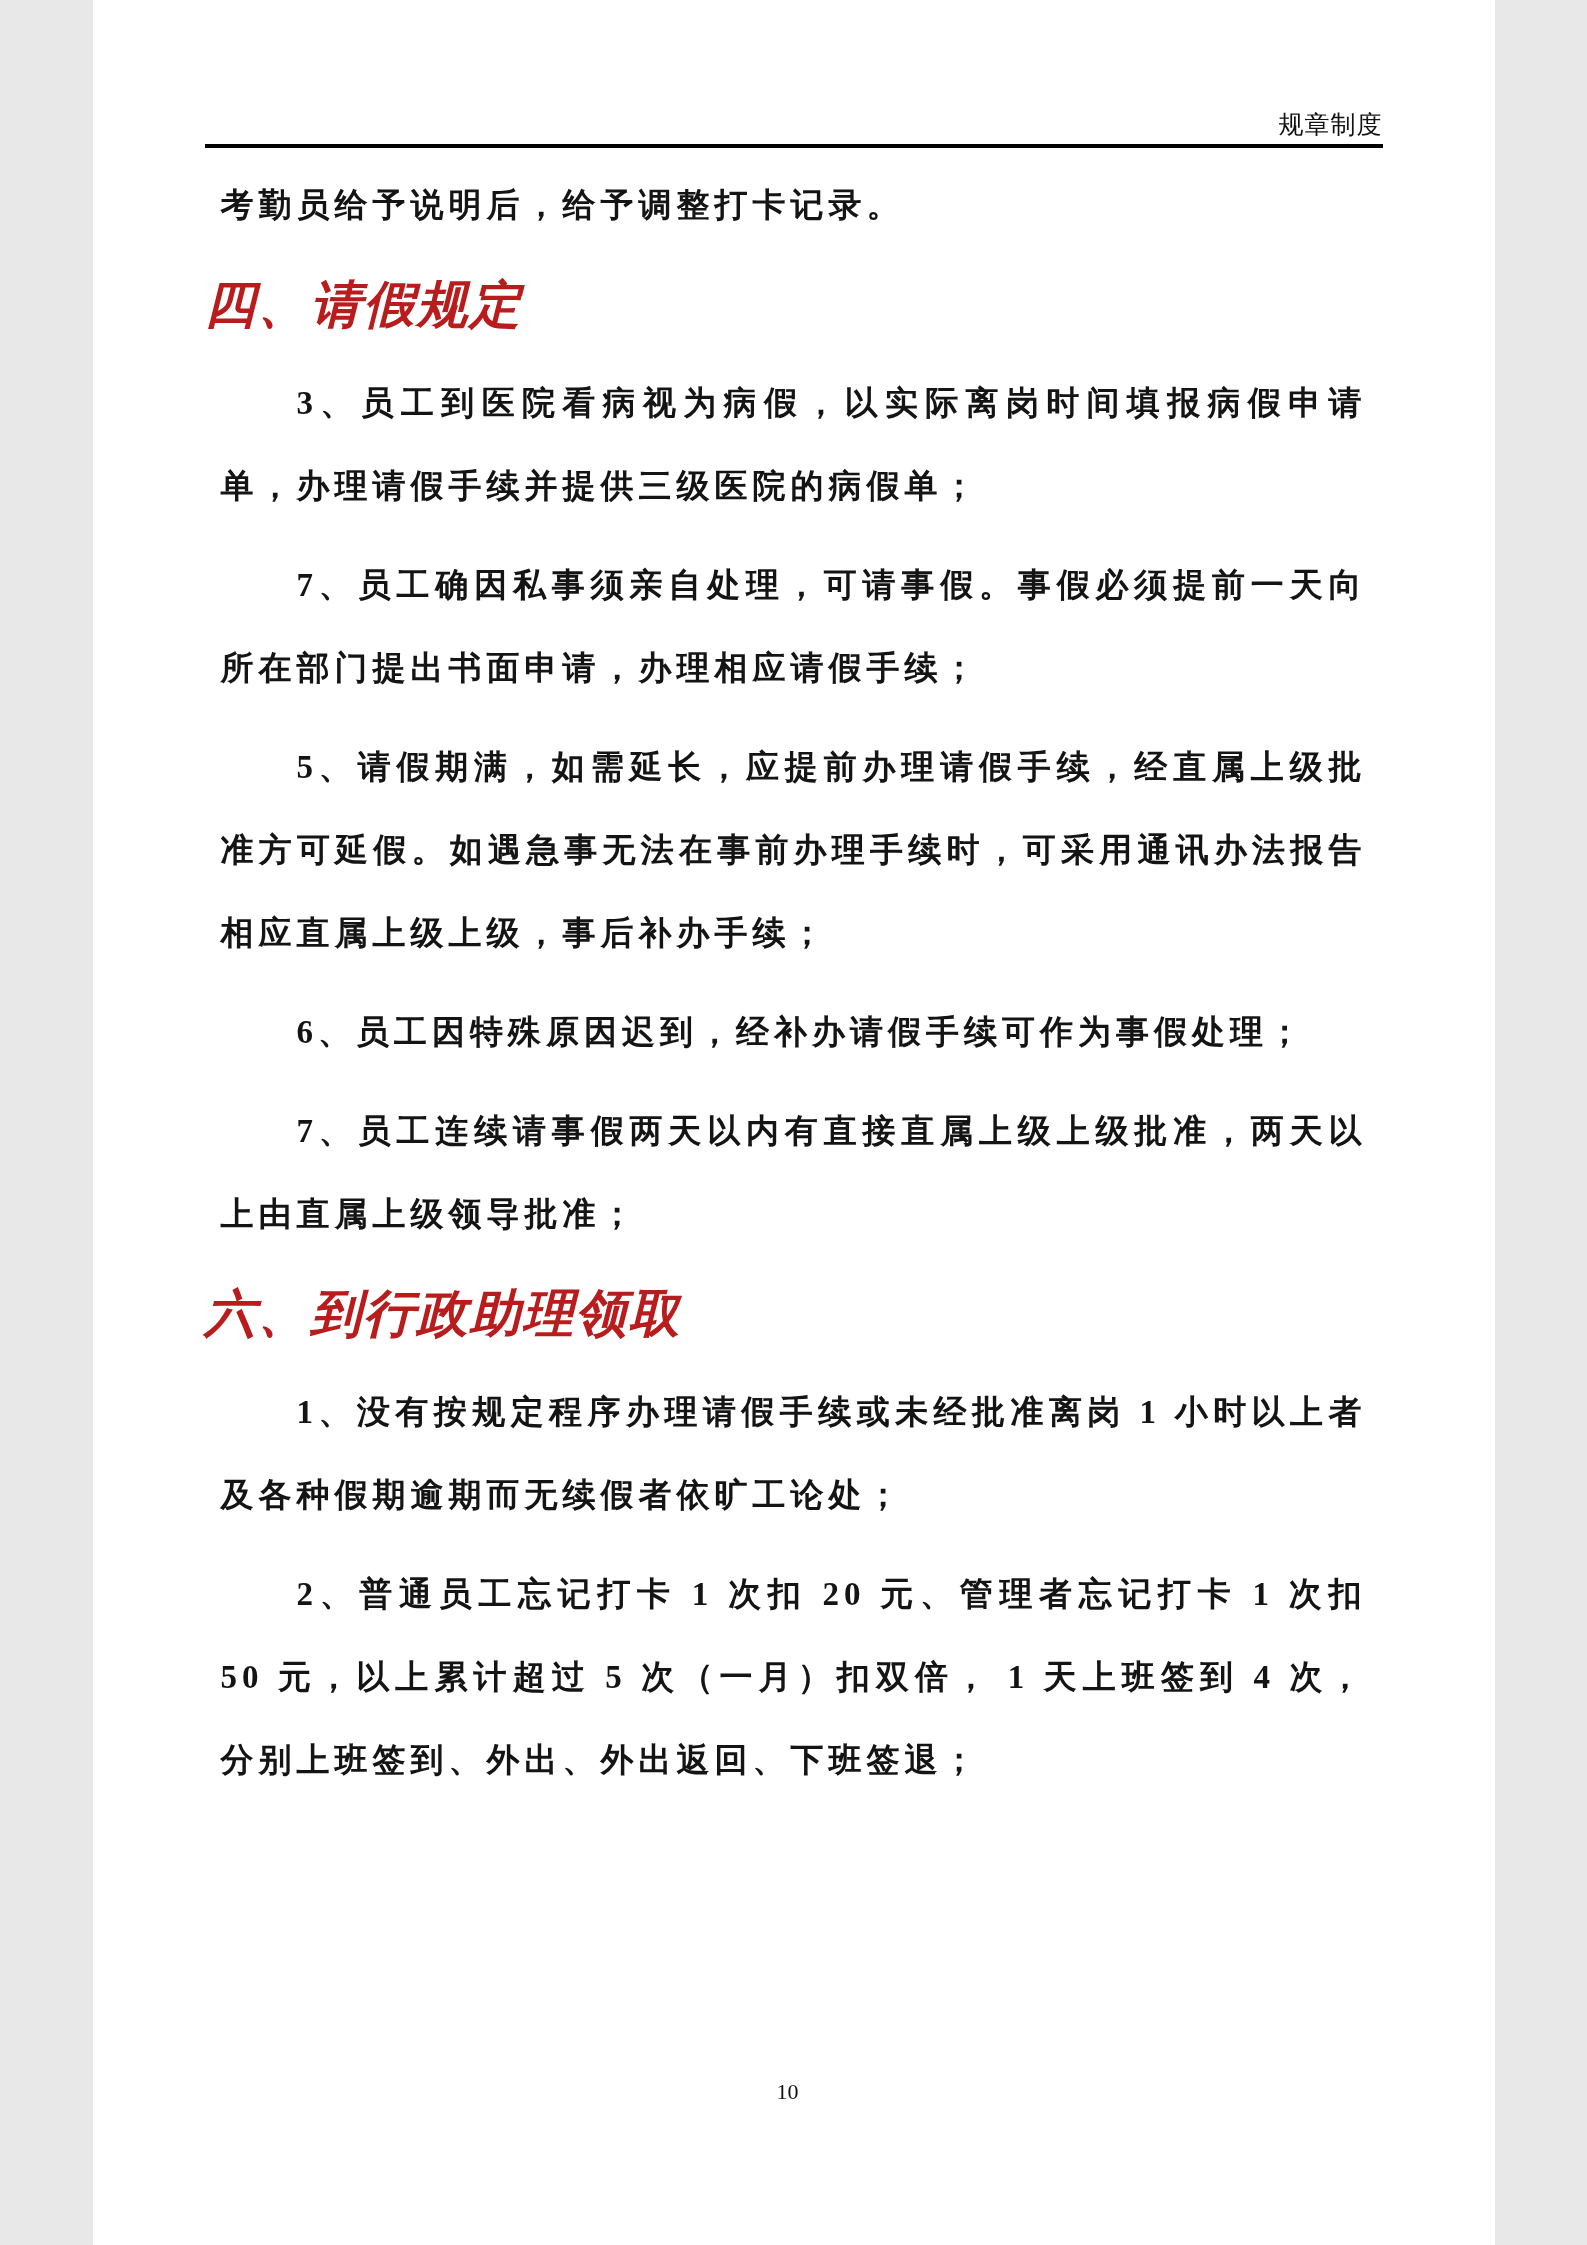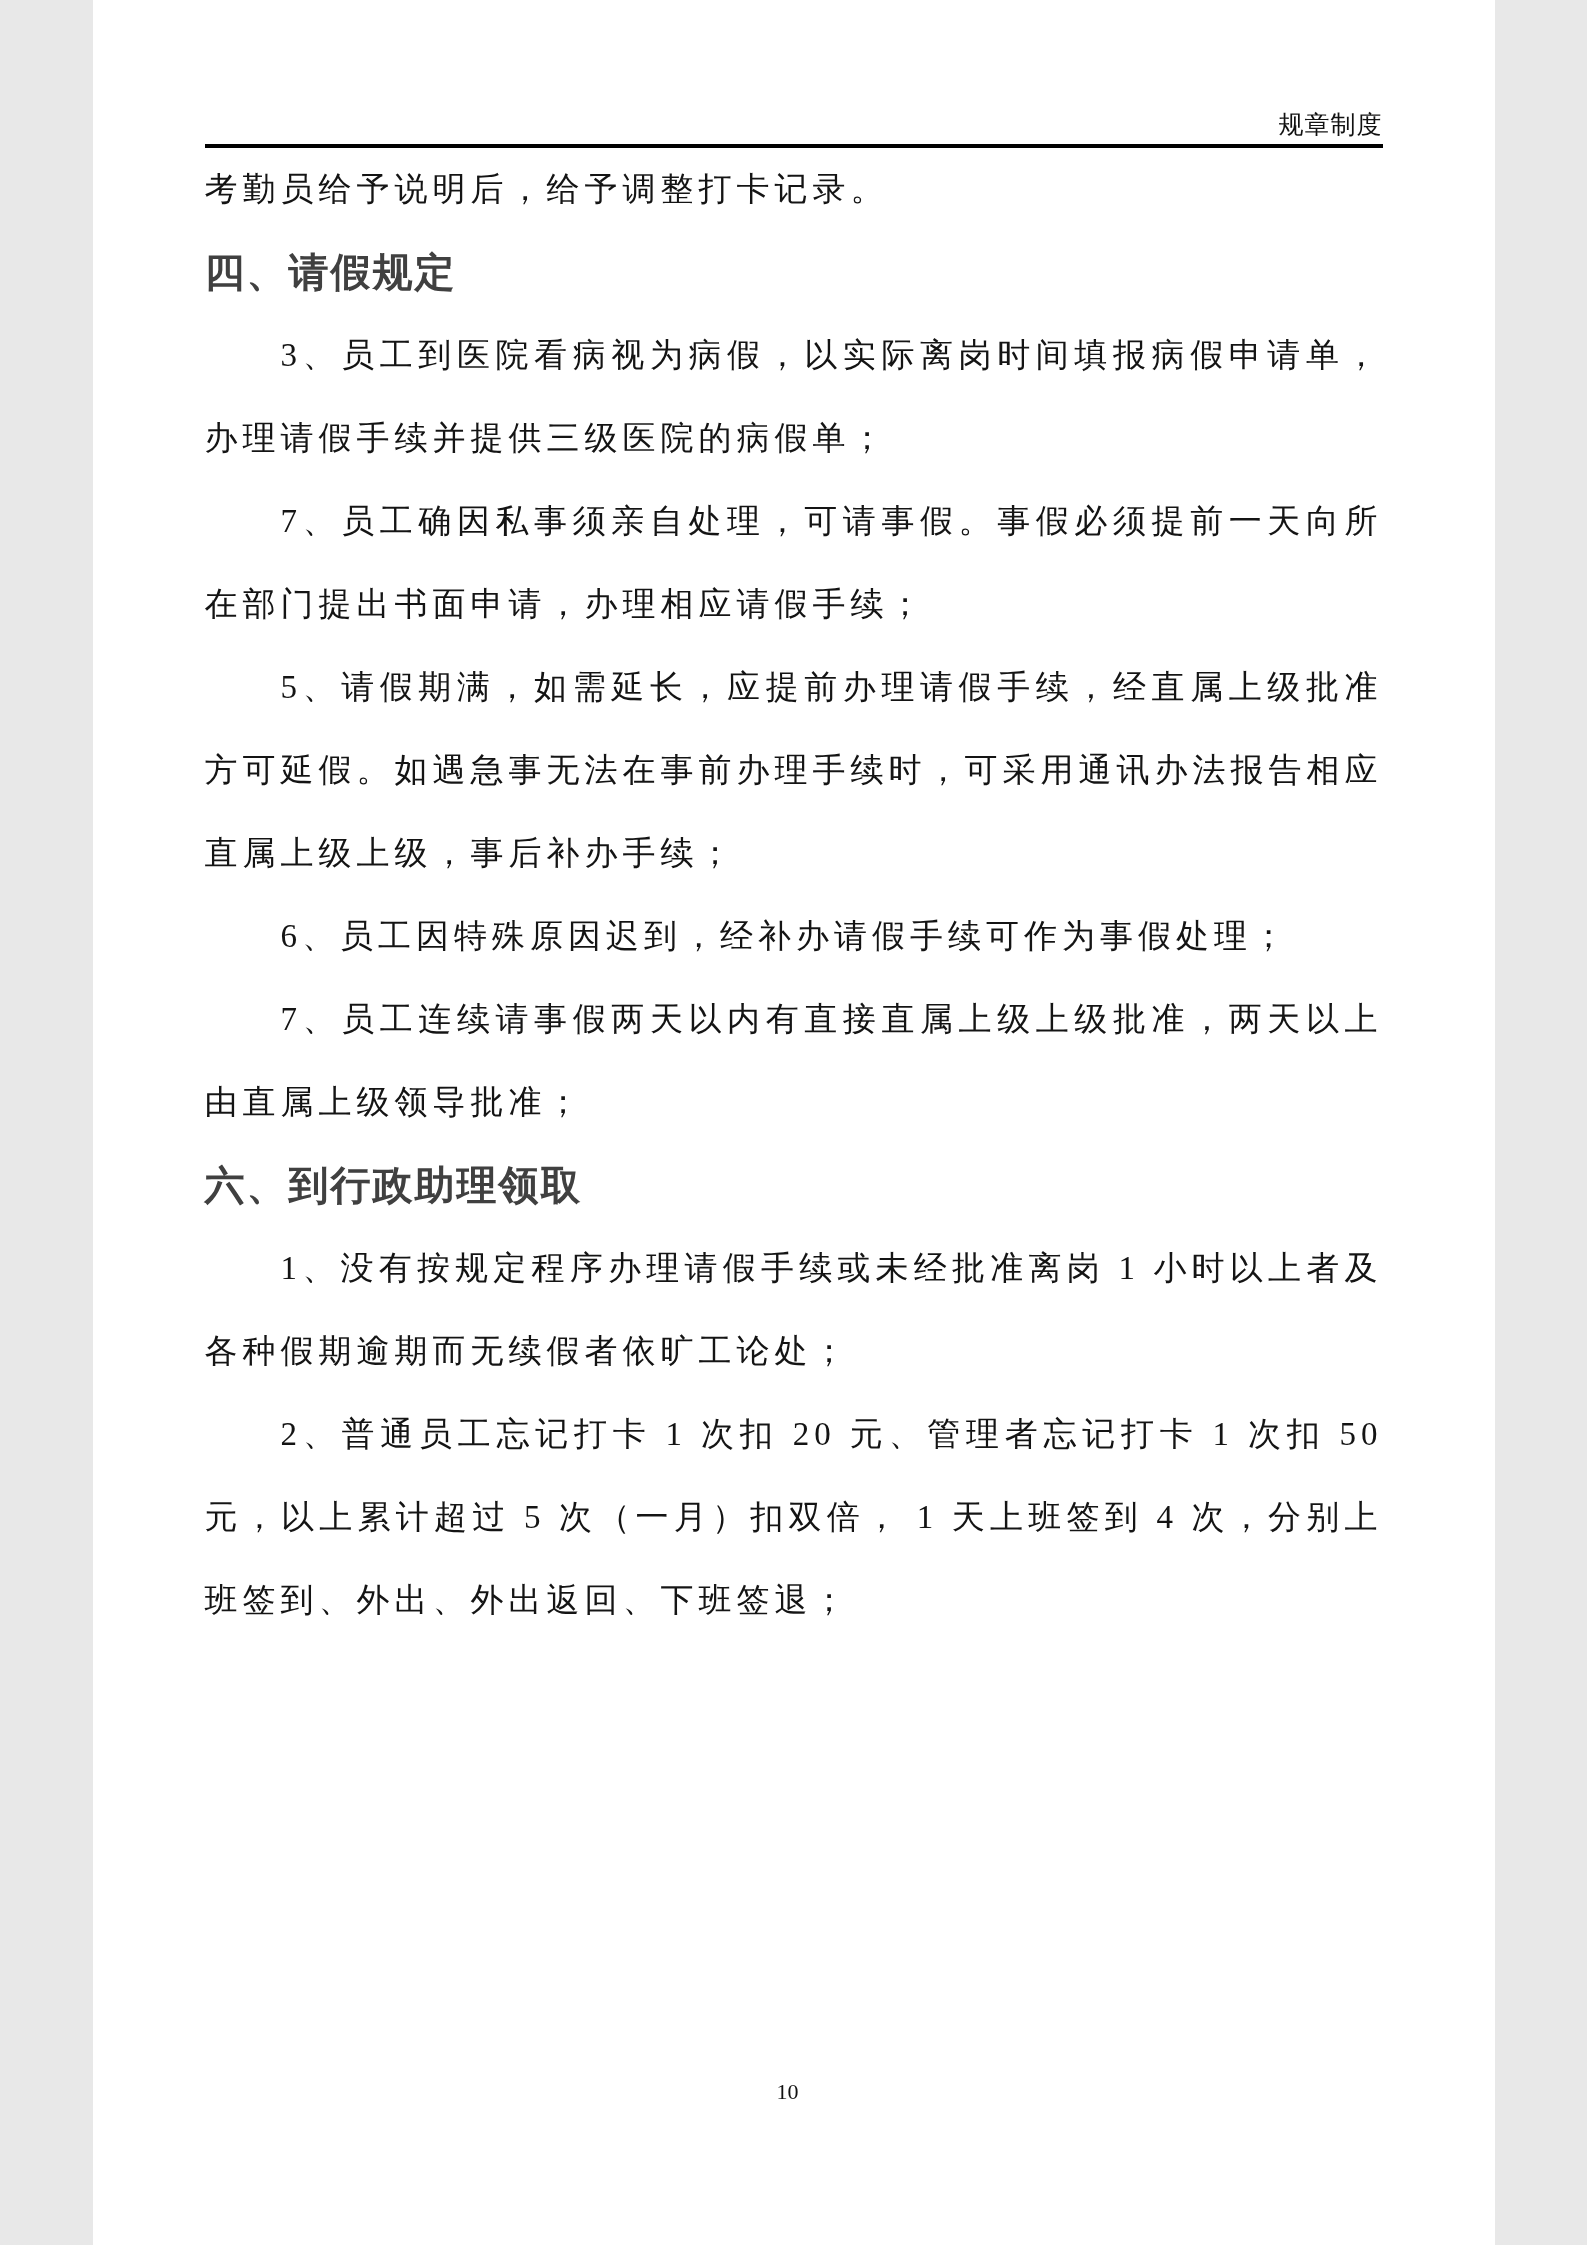--- a/index.html
+++ b/index.html
@@ -31,30 +31,31 @@
     width: 100%;
     height: 0;
   }
   .body {
     font-size: 33px;
     line-height: 83px;
     letter-spacing: 5px;
     text-align: justify;
     color: #141414;
   }
-  .body p { margin: 0; }
+  .body p { margin: 16px; font-weight: bold; }
   .body p.indent { text-indent: 76px; }
   .body h2 {
     font-family: "Liberation Sans", "DejaVu Sans", sans-serif;
     font-weight: bold;
-    font-size: 40px;
+    font-size: 51px;
     line-height: 83px;
     letter-spacing: 2px;
-    color: #404040;
+    color: #b91c1c;
     text-align: left;
+    font-style: italic;
   }
   .footer {
     position: absolute;
     left: 0;
     right: 12px;
     top: 2078px;
     text-align: center;
   }
   .page-number {
     font-size: 22px;

